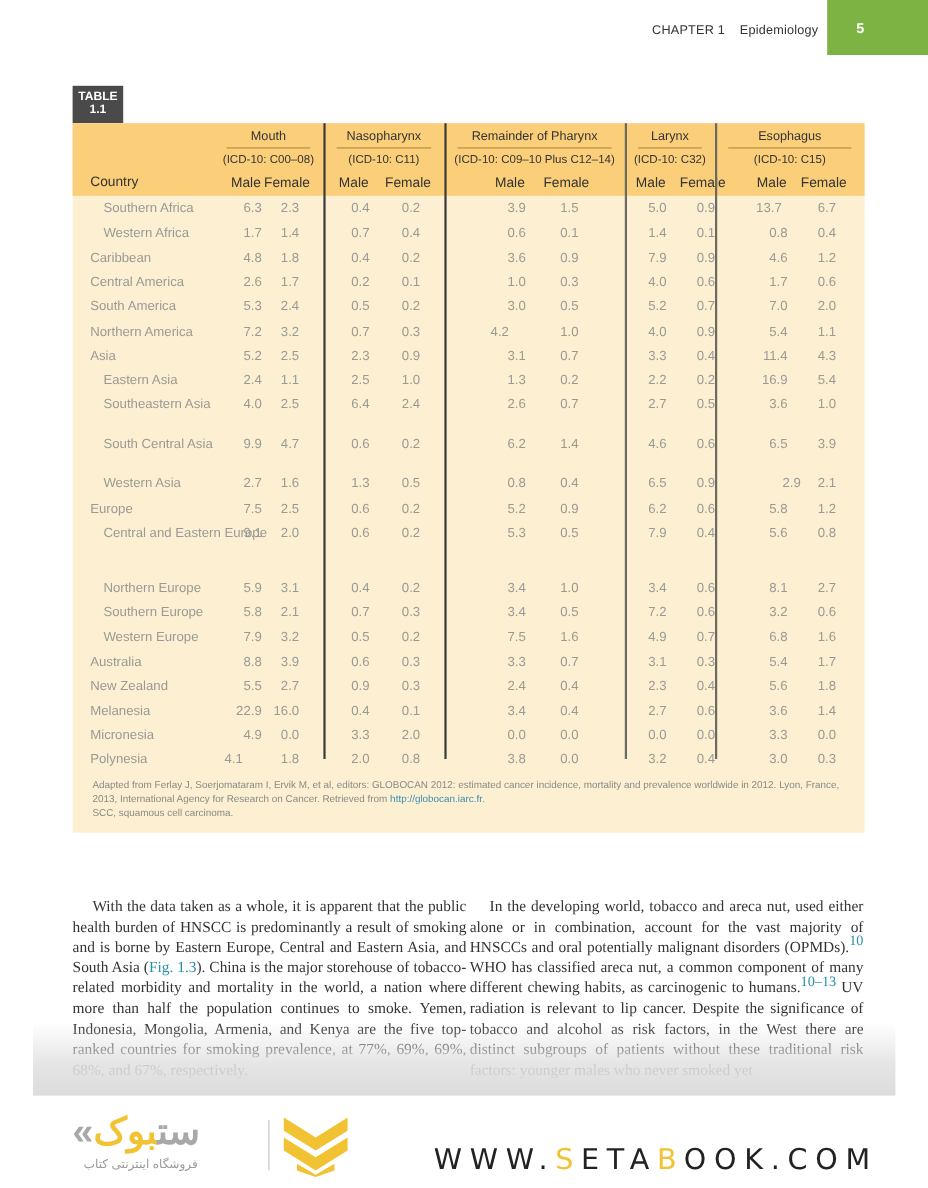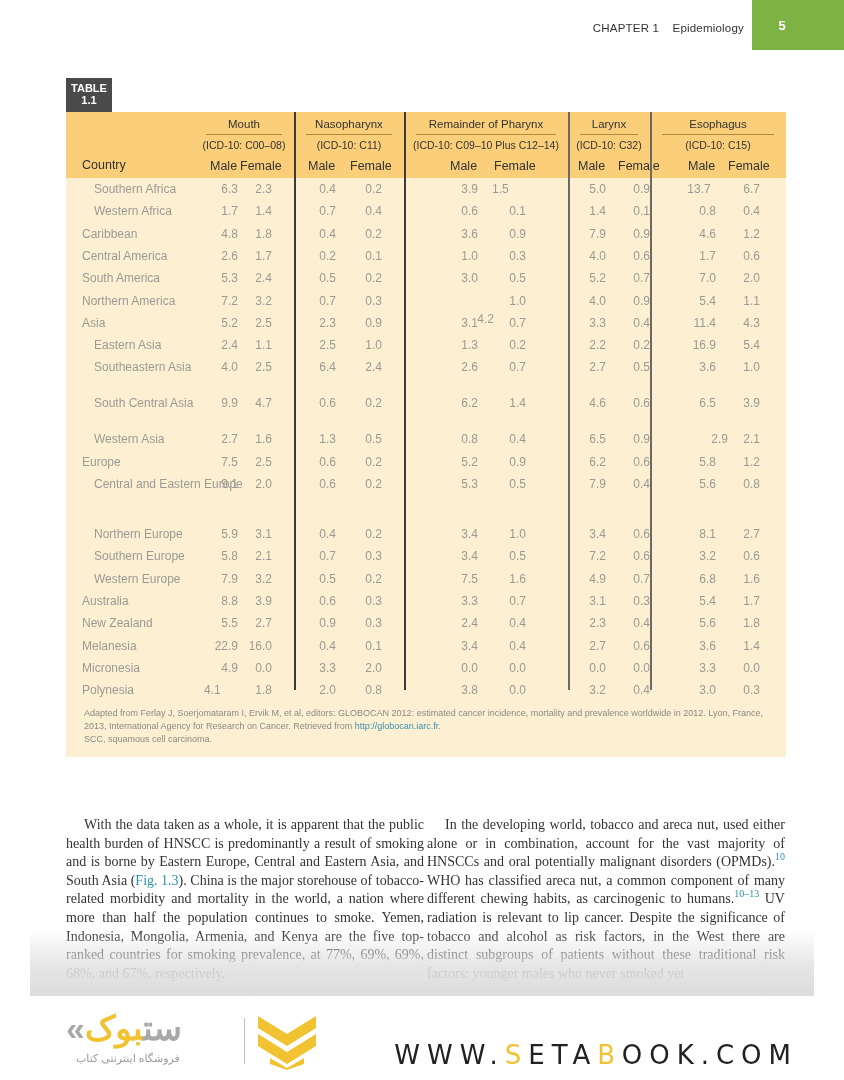--- a/index.html
+++ b/index.html
@@ -31,21 +31,21 @@
 
   .footnote { position:absolute; left:18px; top:595px; width:690px; font-size:9px; line-height:13px; color:#8a8a84; }
   .footnote .ital { }
   .footnote .link { color:#3a8fb0; }
 
   .body-col { position:absolute; top:816px; width:358px; font-family:"Liberation Serif", serif; font-size:14px; line-height:18.6px; color:#333; text-align:justify; }
   .body-col p { margin:0; text-indent:18px; }
   .col-left { left:66px; }
   .col-right { left:427px; }
   .ref { color:#2a8fa8; }
-  .sup { font-size:10px; vertical-align:super; line-height:0; color:#2a8fa8; }
+  .sup { font-size:13px; vertical-align:super; line-height:0; color:#2a8fa8; }
 
   .fade { position:absolute; left:30px; top:930px; width:784px; height:66px; background:linear-gradient(to bottom, rgba(235,235,235,0) 0%, rgba(225,225,225,0.85) 55%, #dcdcdc 100%); }
   .banner { position:absolute; left:0; top:1000px; width:844px; height:80px; background:#fff; }
   .logo-mark { position:absolute; left:66px; top:8px; width:170px; height:60px; }
   .logo-text-big { position:absolute; left:0; top:0; font-size:34px; font-weight:bold; color:#a8a8a8; letter-spacing:-1px; }
   .logo-text-big .y { color:#f1c232; }
   .logo-sub { position:absolute; left:10px; top:44px; font-size:11px; color:#9a9a9a; }
   .logo-divider { position:absolute; left:244px; top:18px; width:1px; height:46px; background:#c0c0c0; }
   .chevrons { position:absolute; left:256px; top:14px; width:62px; height:56px; }
   .store-fa { position:absolute; right:54px; top:12px; font-size:21px; color:#222; direction:rtl; }
@@ -100,21 +100,21 @@
       <div class="th th-sex" style="left: 662px; top: 47px;">Female</div>
     </div>
   <div class="tbody" id="tbody">
       <div class="row" style="top: 4px;">
         <div class="cell country sub">Southern Africa</div>
         <div class="cell" style="left: 138px; width: 34px; text-align: right;">6.3</div>
         <div class="cell" style="left: 172px; width: 34px; text-align: right;">2.3</div>
         <div class="cell" style="left: 236px; width: 34px; text-align: right;">0.4</div>
         <div class="cell" style="left: 282px; width: 34px; text-align: right;">0.2</div>
         <div class="cell" style="left: 378px; width: 34px; text-align: right;">3.9</div>
-        <div class="cell" style="left: 426px; width: 34px; ">1.5</div>
+        <div class="cell" style="left: 426px; width: 34px; text-align: right;">1.5</div>
         <div class="cell" style="left: 506px; width: 34px; text-align: right;">5.0</div>
         <div class="cell" style="left: 550px; width: 34px; text-align: right;">0.9</div>
         <div class="cell" style="left: 616px; width: 34px; text-align: center;">13.7</div>
         <div class="cell" style="left: 660px; width: 34px; text-align: right;">6.7</div>
       </div>
       <div class="row" style="top: 26.3px;">
         <div class="cell country sub">Western Africa</div>
         <div class="cell" style="left: 138px; width: 34px; text-align: right;">1.7</div>
         <div class="cell" style="left: 172px; width: 34px; text-align: right;">1.4</div>
         <div class="cell" style="left: 236px; width: 34px; text-align: right;">0.7</div>
@@ -164,21 +164,21 @@
         <div class="cell" style="left: 550px; width: 34px; text-align: right;">0.7</div>
         <div class="cell" style="left: 616px; width: 34px; text-align: right;">7.0</div>
         <div class="cell" style="left: 660px; width: 34px; text-align: right;">2.0</div>
       </div>
       <div class="row" style="top: 115.5px;">
         <div class="cell country">Northern America</div>
         <div class="cell" style="left: 138px; width: 34px; text-align: right;">7.2</div>
         <div class="cell" style="left: 172px; width: 34px; text-align: right;">3.2</div>
         <div class="cell" style="left: 236px; width: 34px; text-align: right;">0.7</div>
         <div class="cell" style="left: 282px; width: 34px; text-align: right;">0.3</div>
-        <div class="cell" style="left: 394px; width: 34px; text-align: right; margin-top: 18px;">4.2</div>
+        <div class="cell" style="left: 380px; width: 34px; text-align: left;">4.2</div>
         <div class="cell" style="left: 426px; width: 34px; text-align: right;">1.0</div>
         <div class="cell" style="left: 506px; width: 34px; text-align: right;">4.0</div>
         <div class="cell" style="left: 550px; width: 34px; text-align: right;">0.9</div>
         <div class="cell" style="left: 616px; width: 34px; text-align: right;">5.4</div>
         <div class="cell" style="left: 660px; width: 34px; text-align: right;">1.1</div>
       </div>
       <div class="row" style="top: 137.8px;">
         <div class="cell country">Asia</div>
         <div class="cell" style="left: 138px; width: 34px; text-align: right;">5.2</div>
         <div class="cell" style="left: 172px; width: 34px; text-align: right;">2.5</div>

